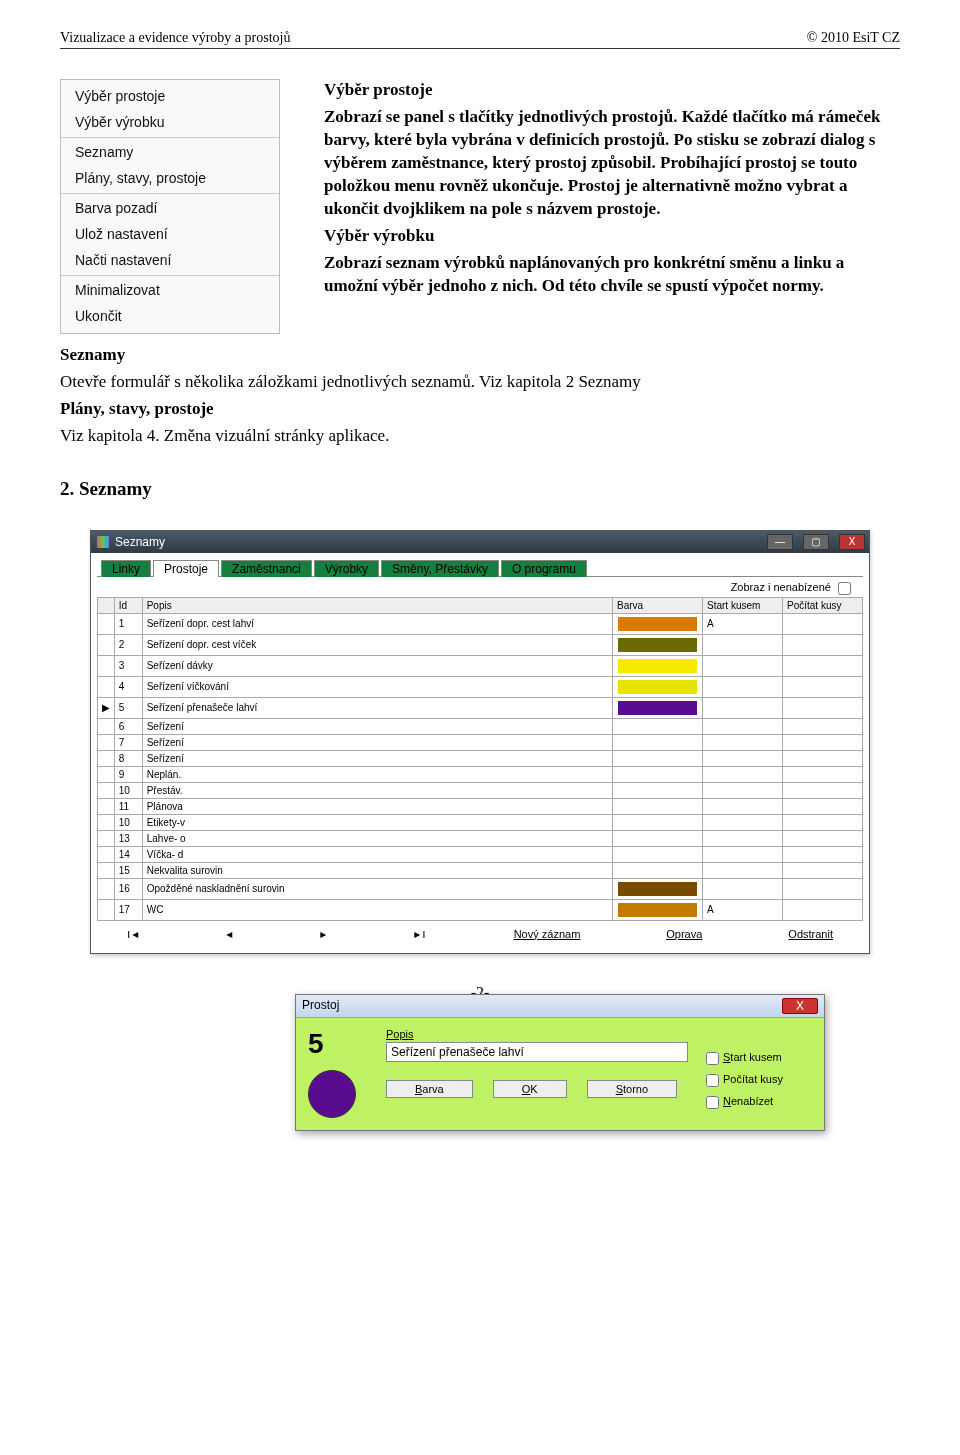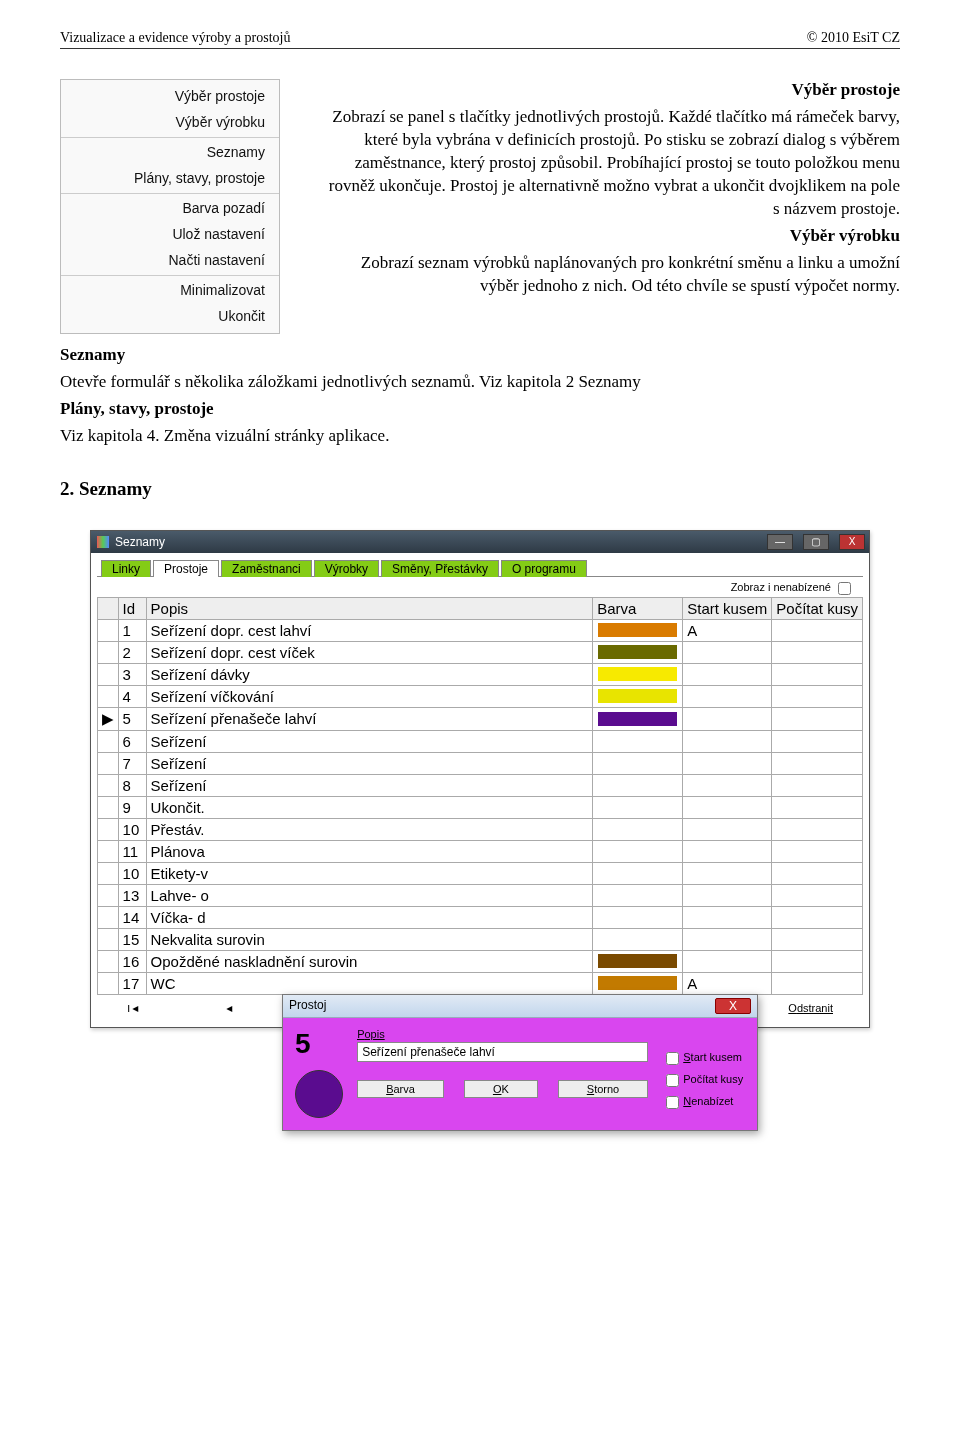--- a/index.html
+++ b/index.html
@@ -26,42 +26,41 @@
   }
   h2.section-title {
     font-size: 19px;
     font-weight: bold;
     margin: 10px 0 30px 0;
   }
   .top-block {
     display: flex;
     gap: 44px;
     margin-bottom: 10px;
-    text-align: right;
   }
   .menu-box {
     border: 1px solid #bcbcbc;
     background: #f9f9f9;
     width: 220px;
     flex-shrink: 0;
     font-family: "Segoe UI", Tahoma, sans-serif;
     font-size: 14px;
     padding: 4px 0;
   }
   .menu-item {
     padding: 3px 14px;
     color: #111;
     line-height: 1.4;
   }
   .menu-sep {
     border-top: 1px solid #ccc;
     margin: 2px 0;
   }
   .desc-block { flex: 1; }
-  .desc-block p { margin: 0 0 4px 0; font-size: 17px; line-height: 1.35; }
+  .desc-block p { margin: 0 0 4px 0; font-size: 17px; line-height: 1.35; font-weight: bold; }
   .desc-block .bold { font-weight: bold; }
   .after p { margin: 0 0 4px 0; font-size: 17px; line-height: 1.35; }
   .after .bold { font-weight: bold; }
   .page-num { text-align: center; font-size: 16px; margin-top: 30px; }
 
   
   .win {
     border: 1px solid #555;
     width: 780px;
     margin: 10px auto 0 auto;
@@ -89,54 +88,54 @@
     font-size: 10px;
     text-align: center;
     line-height: 14px;
   }
   .win-btn.close { background: #b33; }
   .win-body { padding: 6px 6px 10px 6px; }
   .tabs { display: flex; gap: 2px; border-bottom: 1px solid #888; padding-left:4px; }
   .tab {
     border: 1px solid #888; border-bottom: none;
     padding: 1px 10px;
-    background: #84cc16;
+    background: #15803d;
     font-size: 12px;
     position: relative;
     top: 1px;
   }
   .tab.active { background: #fff; font-weight: normal; z-index: 1; }
   .chk-row { text-align: right; padding: 4px 10px 2px 0; font-size: 11px; }
   .chk-row input { margin: 0 2px 0 4px; vertical-align: middle; }
   table.grid {
     border-collapse: collapse;
     width: 100%;
-    font-size: 15px;
+    font-size: 10px;
   }
   table.grid th, table.grid td {
     border: 1px solid #aaa;
     padding: 2px 4px;
     text-align: left;
     background: #fff;
     white-space: nowrap;
   }
   table.grid th { background: #eee; font-weight: normal; }
   td.idcell { width: 28px; text-align: right; }
   td.rowsel { width: 14px; background: #eee; border-right:1px solid #aaa; }
   td.colorcell { width: 90px; padding:0; }
   td.colorcell div { height: 14px; margin:1px; }
   td.skcell, td.pkcell { width: 80px; text-align:center; }
 
   
   .dialog {
     border: 1px solid #777;
-    background: #d946ef;
-    width: 476px;
+    background: #bef264;
+    width: 530px;
     position: absolute;
-    left: 282px;
+    left: 295px;
     top: 994px;
     font-family: Tahoma, sans-serif;
     font-size: 11px;
     box-shadow: 2px 3px 8px rgba(0,0,0,0.35);
   }
   .dlg-title {
     background: linear-gradient(#e1eaf5, #c2d6ec);
     padding: 3px 6px;
     font-size: 12px;
     display: flex;
@@ -320,21 +319,21 @@
                 <td class="rowsel"></td>
                 <td class="idcell">8</td>
                 <td>Seřízení</td>
                 <td class="colorcell"></td>
                 <td class="skcell"></td>
                 <td class="pkcell"></td>
               </tr>
               <tr>
                 <td class="rowsel"></td>
                 <td class="idcell">9</td>
-                <td>Ukončit.</td>
+                <td>Neplán.</td>
                 <td class="colorcell"></td>
                 <td class="skcell"></td>
                 <td class="pkcell"></td>
               </tr>
               <tr>
                 <td class="rowsel"></td>
                 <td class="idcell">10</td>
                 <td>Přestáv.</td>
                 <td class="colorcell"></td>
                 <td class="skcell"></td>

